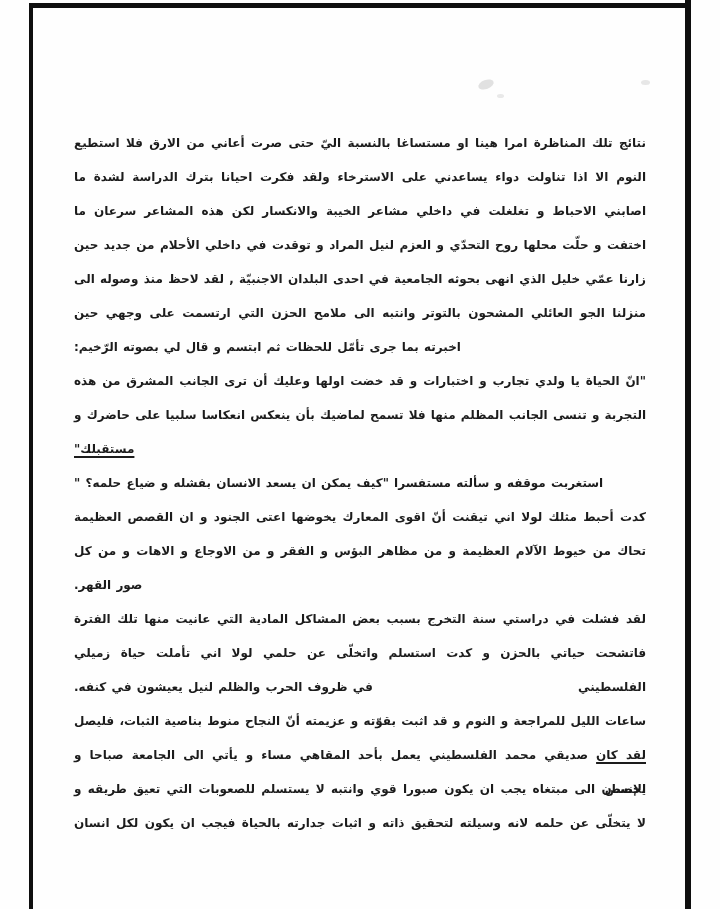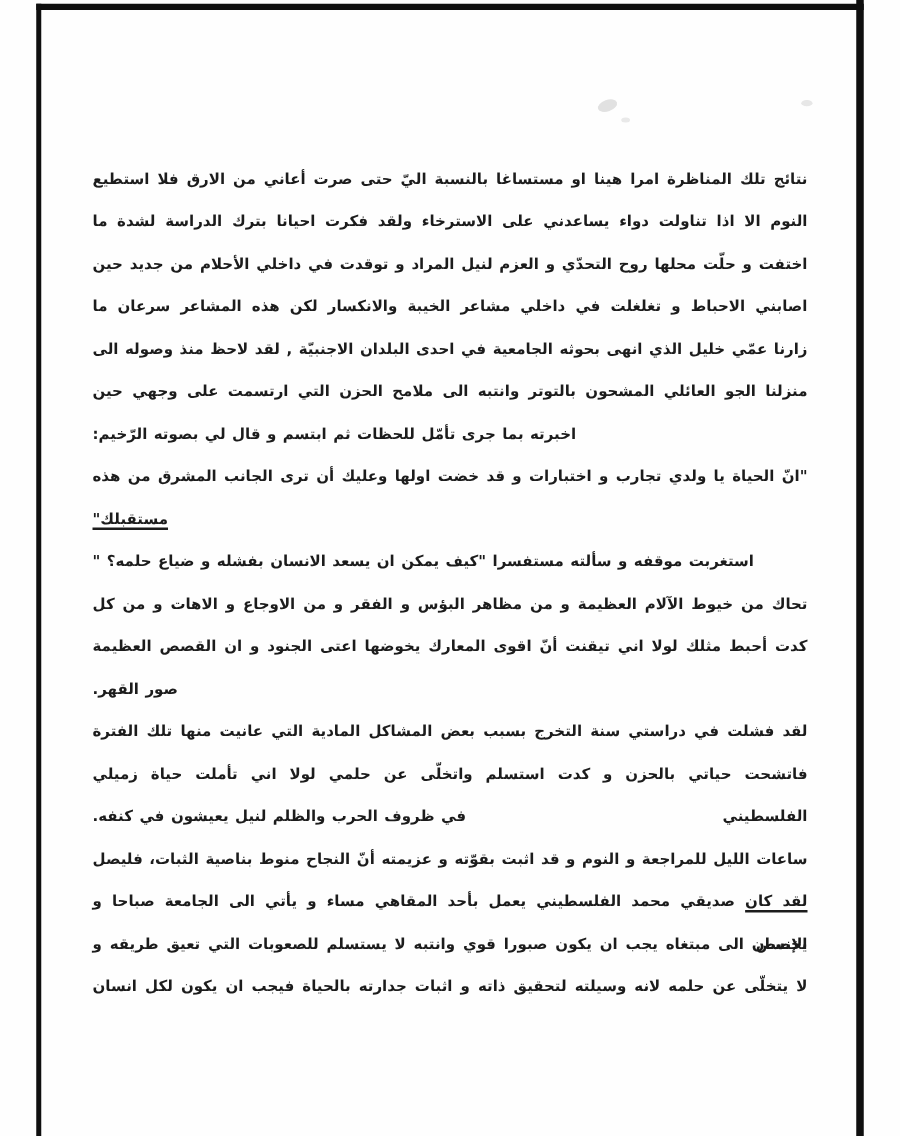--- a/index.html
+++ b/index.html
@@ -107,30 +107,31 @@
   <div class="frame-left"></div>
   <div class="frame-right"></div>
 
   <div class="speck-1"></div>
   <div class="speck-2"></div>
   <div class="speck-3"></div>
 
   <div id="text-block">
       <div class="line just"><span>نتائج تلك المناظرة امرا هينا او مستساغا بالنسبة اليّ حتى صرت أعاني من الارق فلا استطيع</span></div>
       <div class="line just"><span>النوم الا اذا تناولت دواء يساعدني على الاسترخاء ولقد فكرت احيانا بترك الدراسة لشدة ما</span></div>
+      <div class="line just"><span>اصابني الاحباط و تغلغلت في داخلي مشاعر الخيبة والانكسار لكن هذه المشاعر سرعان ما</span></div>
       <div class="line just"><span>اختفت و حلّت محلها روح التحدّي و العزم لنيل المراد و توقدت في داخلي الأحلام من جديد حين</span></div>
-      <div class="line just"><span>اصابني الاحباط و تغلغلت في داخلي مشاعر الخيبة والانكسار لكن هذه المشاعر سرعان ما</span></div>
       <div class="line just"><span>زارنا عمّي خليل الذي انهى بحوثه الجامعية في احدى البلدان الاجنبيّة , لقد لاحظ منذ وصوله الى</span></div>
       <div class="line just"><span>منزلنا الجو العائلي المشحون بالتوتر وانتبه الى ملامح الحزن التي ارتسمت على وجهي حين</span></div>
       <div class="line"><span>اخبرته بما جرى تأمّل للحظات ثم ابتسم و قال لي بصوته الرّخيم:</span></div>
       <div class="line just"><span>"انّ الحياة يا ولدي تجارب و اختبارات و قد خضت اولها وعليك أن ترى الجانب المشرق من هذه</span></div>
+      <div class="line just"><span>التجربة و تنسى الجانب المظلم منها فلا تسمح لماضيك بأن ينعكس انعكاسا سلبيا على حاضرك و</span></div>
       <div class="line"><span class="ul">مستقبلك"</span></div>
       <div class="line"><span>استغربت موقفه و سألته مستفسرا "كيف يمكن ان يسعد الانسان بفشله و ضياع حلمه؟ "</span></div>
+      <div class="line just"><span>كدت أحبط مثلك لولا اني تيقنت أنّ اقوى المعارك يخوضها اعتى الجنود و ان القصص العظيمة</span></div>
       <div class="line just"><span>تحاك من خيوط الآلام العظيمة و من مظاهر البؤس و الفقر و من الاوجاع و الاهات و من كل</span></div>
-      <div class="line just"><span>كدت أحبط مثلك لولا اني تيقنت أنّ اقوى المعارك يخوضها اعتى الجنود و ان القصص العظيمة</span></div>
       <div class="line"><span>صور القهر.</span></div>
       <div class="line just"><span>لقد فشلت في دراستي سنة التخرج بسبب بعض المشاكل المادية التي عانيت منها تلك الفترة</span></div>
       <div class="line just"><span>فاتشحت حياتي بالحزن و كدت استسلم واتخلّى عن حلمي لولا اني تأملت حياة زميلي الفلسطيني</span></div>
       <div class="line"><span>في ظروف الحرب والظلم لنيل يعيشون في كنفه.</span></div>
       <div class="line just"><span>ساعات الليل للمراجعة و النوم و قد اثبت بقوّته و عزيمته أنّ النجاح منوط بناصية الثبات، فليصل</span></div>
       <div class="line just"><span class="ul">لقد كان</span><span> صديقي محمد الفلسطيني يعمل بأحد المقاهي مساء و يأتي الى الجامعة صباحا و يخصص</span></div>
       <div class="line just"><span>الإنسان الى مبتغاه يجب ان يكون صبورا قوي وانتبه لا يستسلم للصعوبات التي تعيق طريقه و</span></div>
       <div class="line just"><span>لا يتخلّى عن حلمه لانه وسيلته لتحقيق ذاته و اثبات جدارته بالحياة فيجب ان يكون لكل انسان</span></div>
     </div>
 </div>

